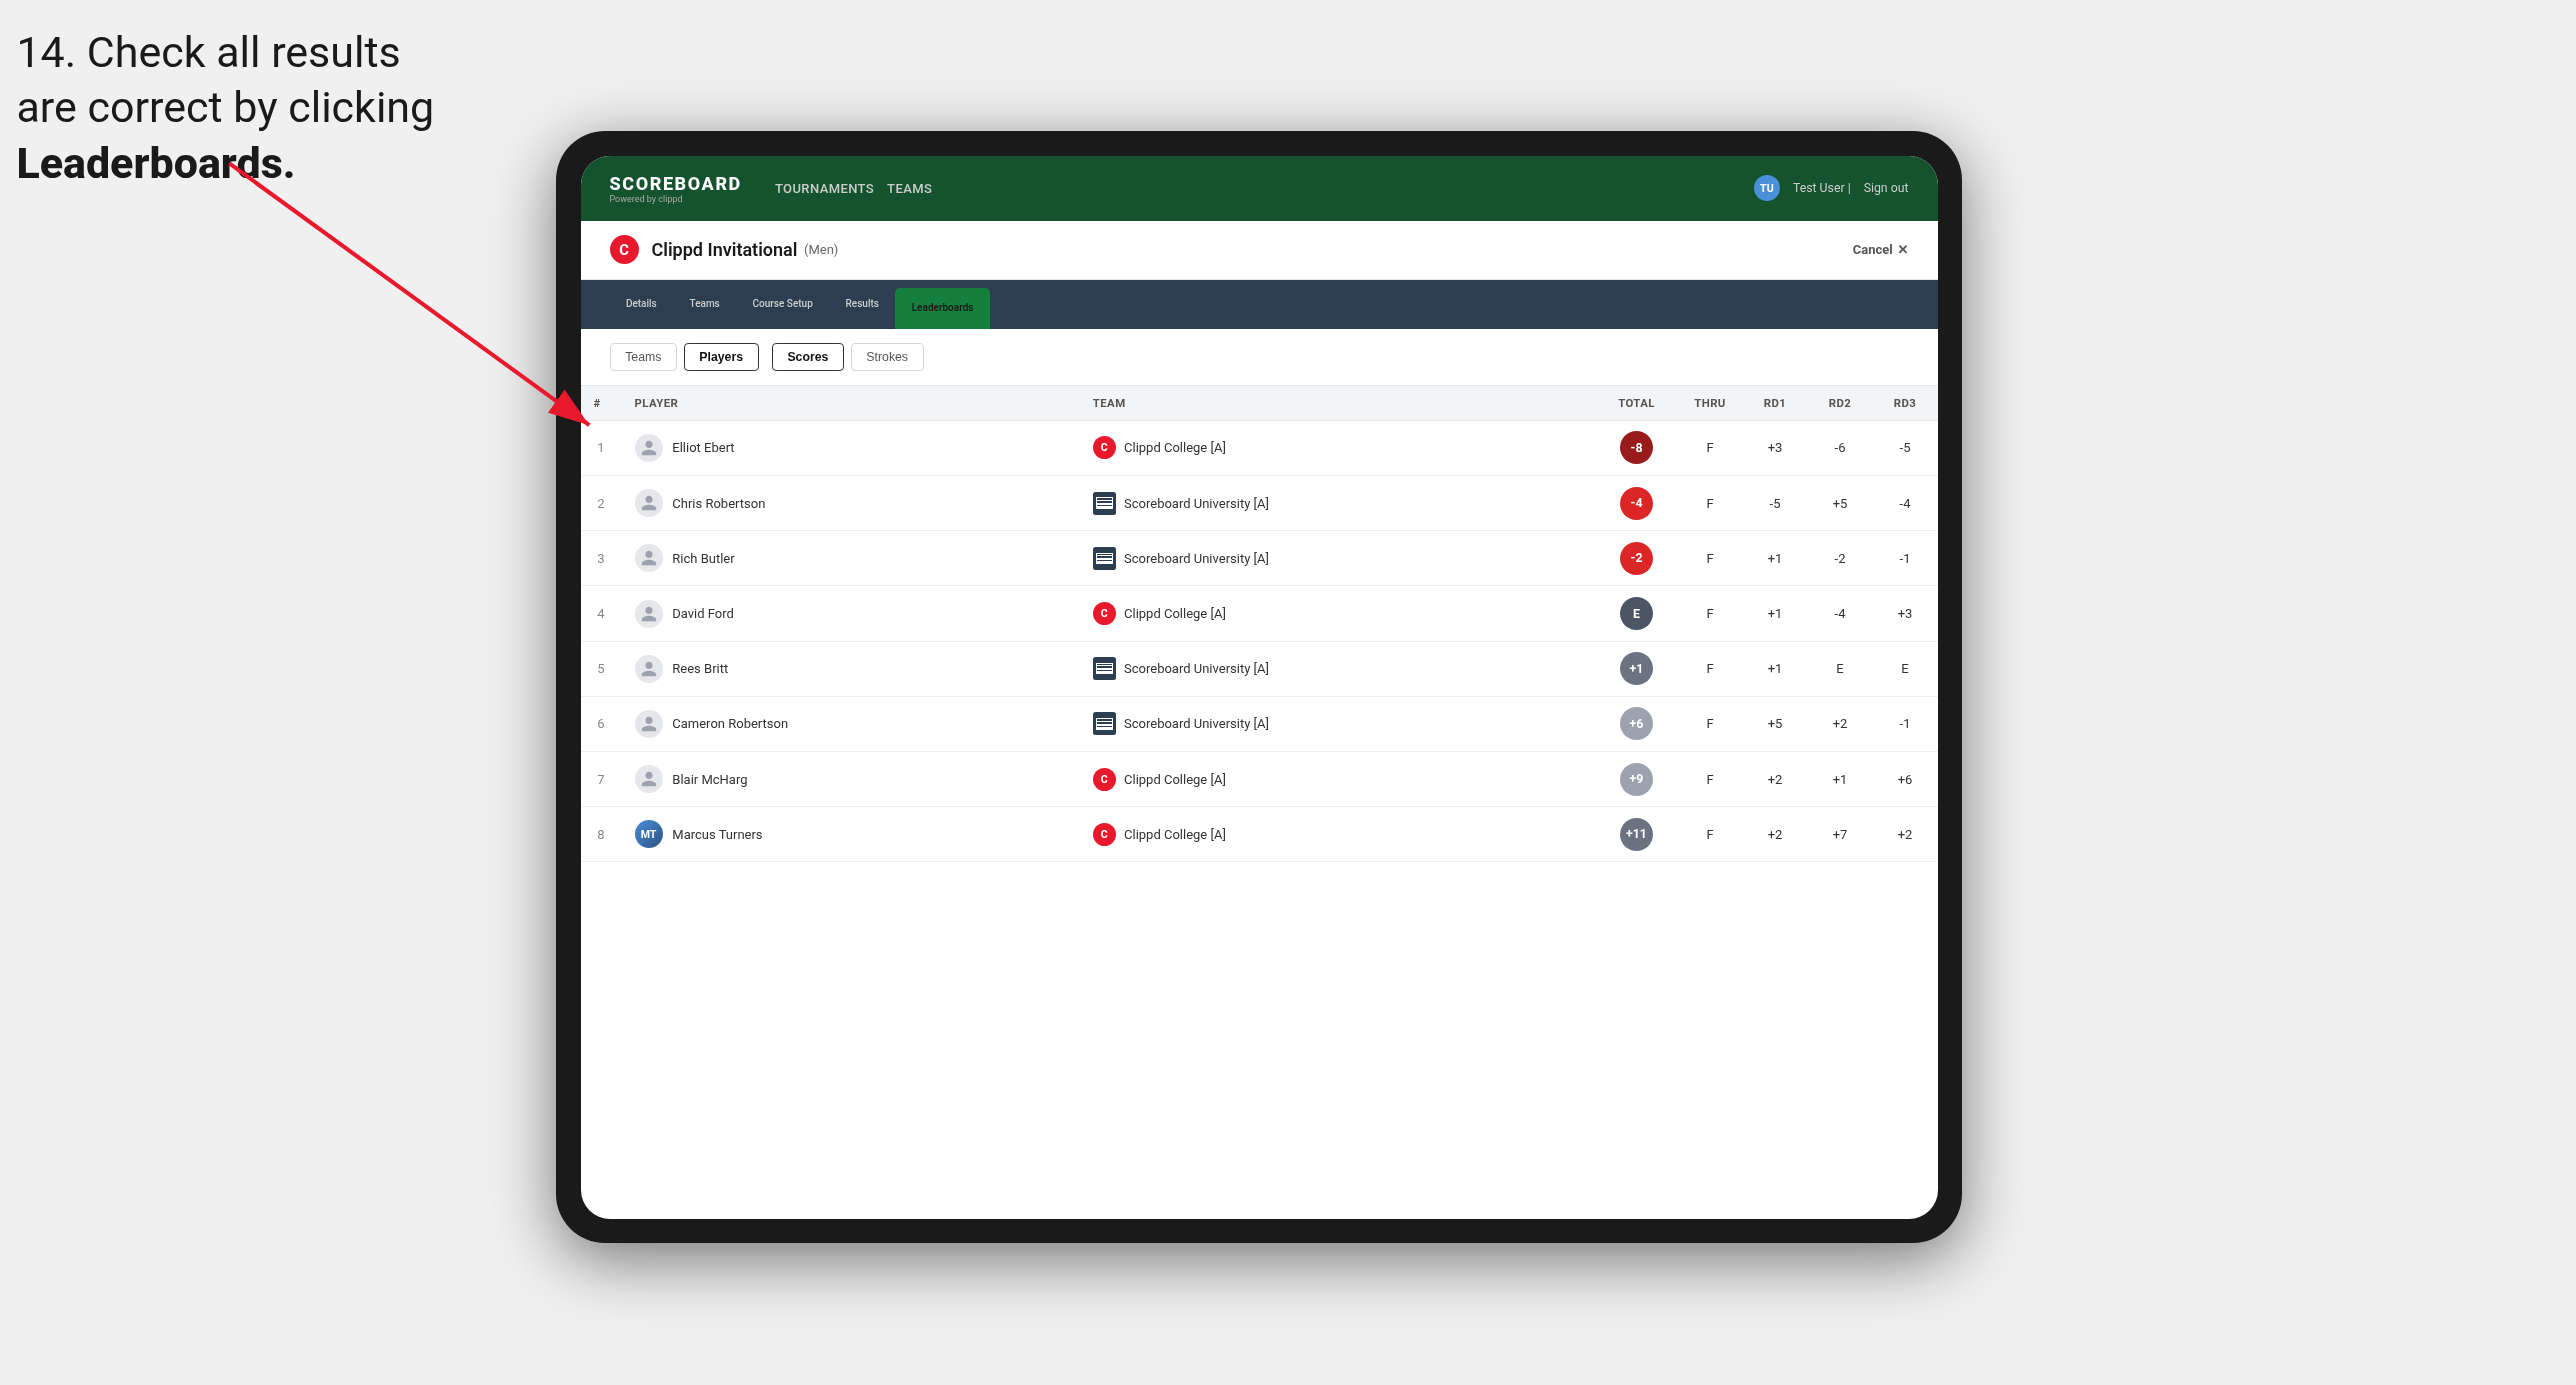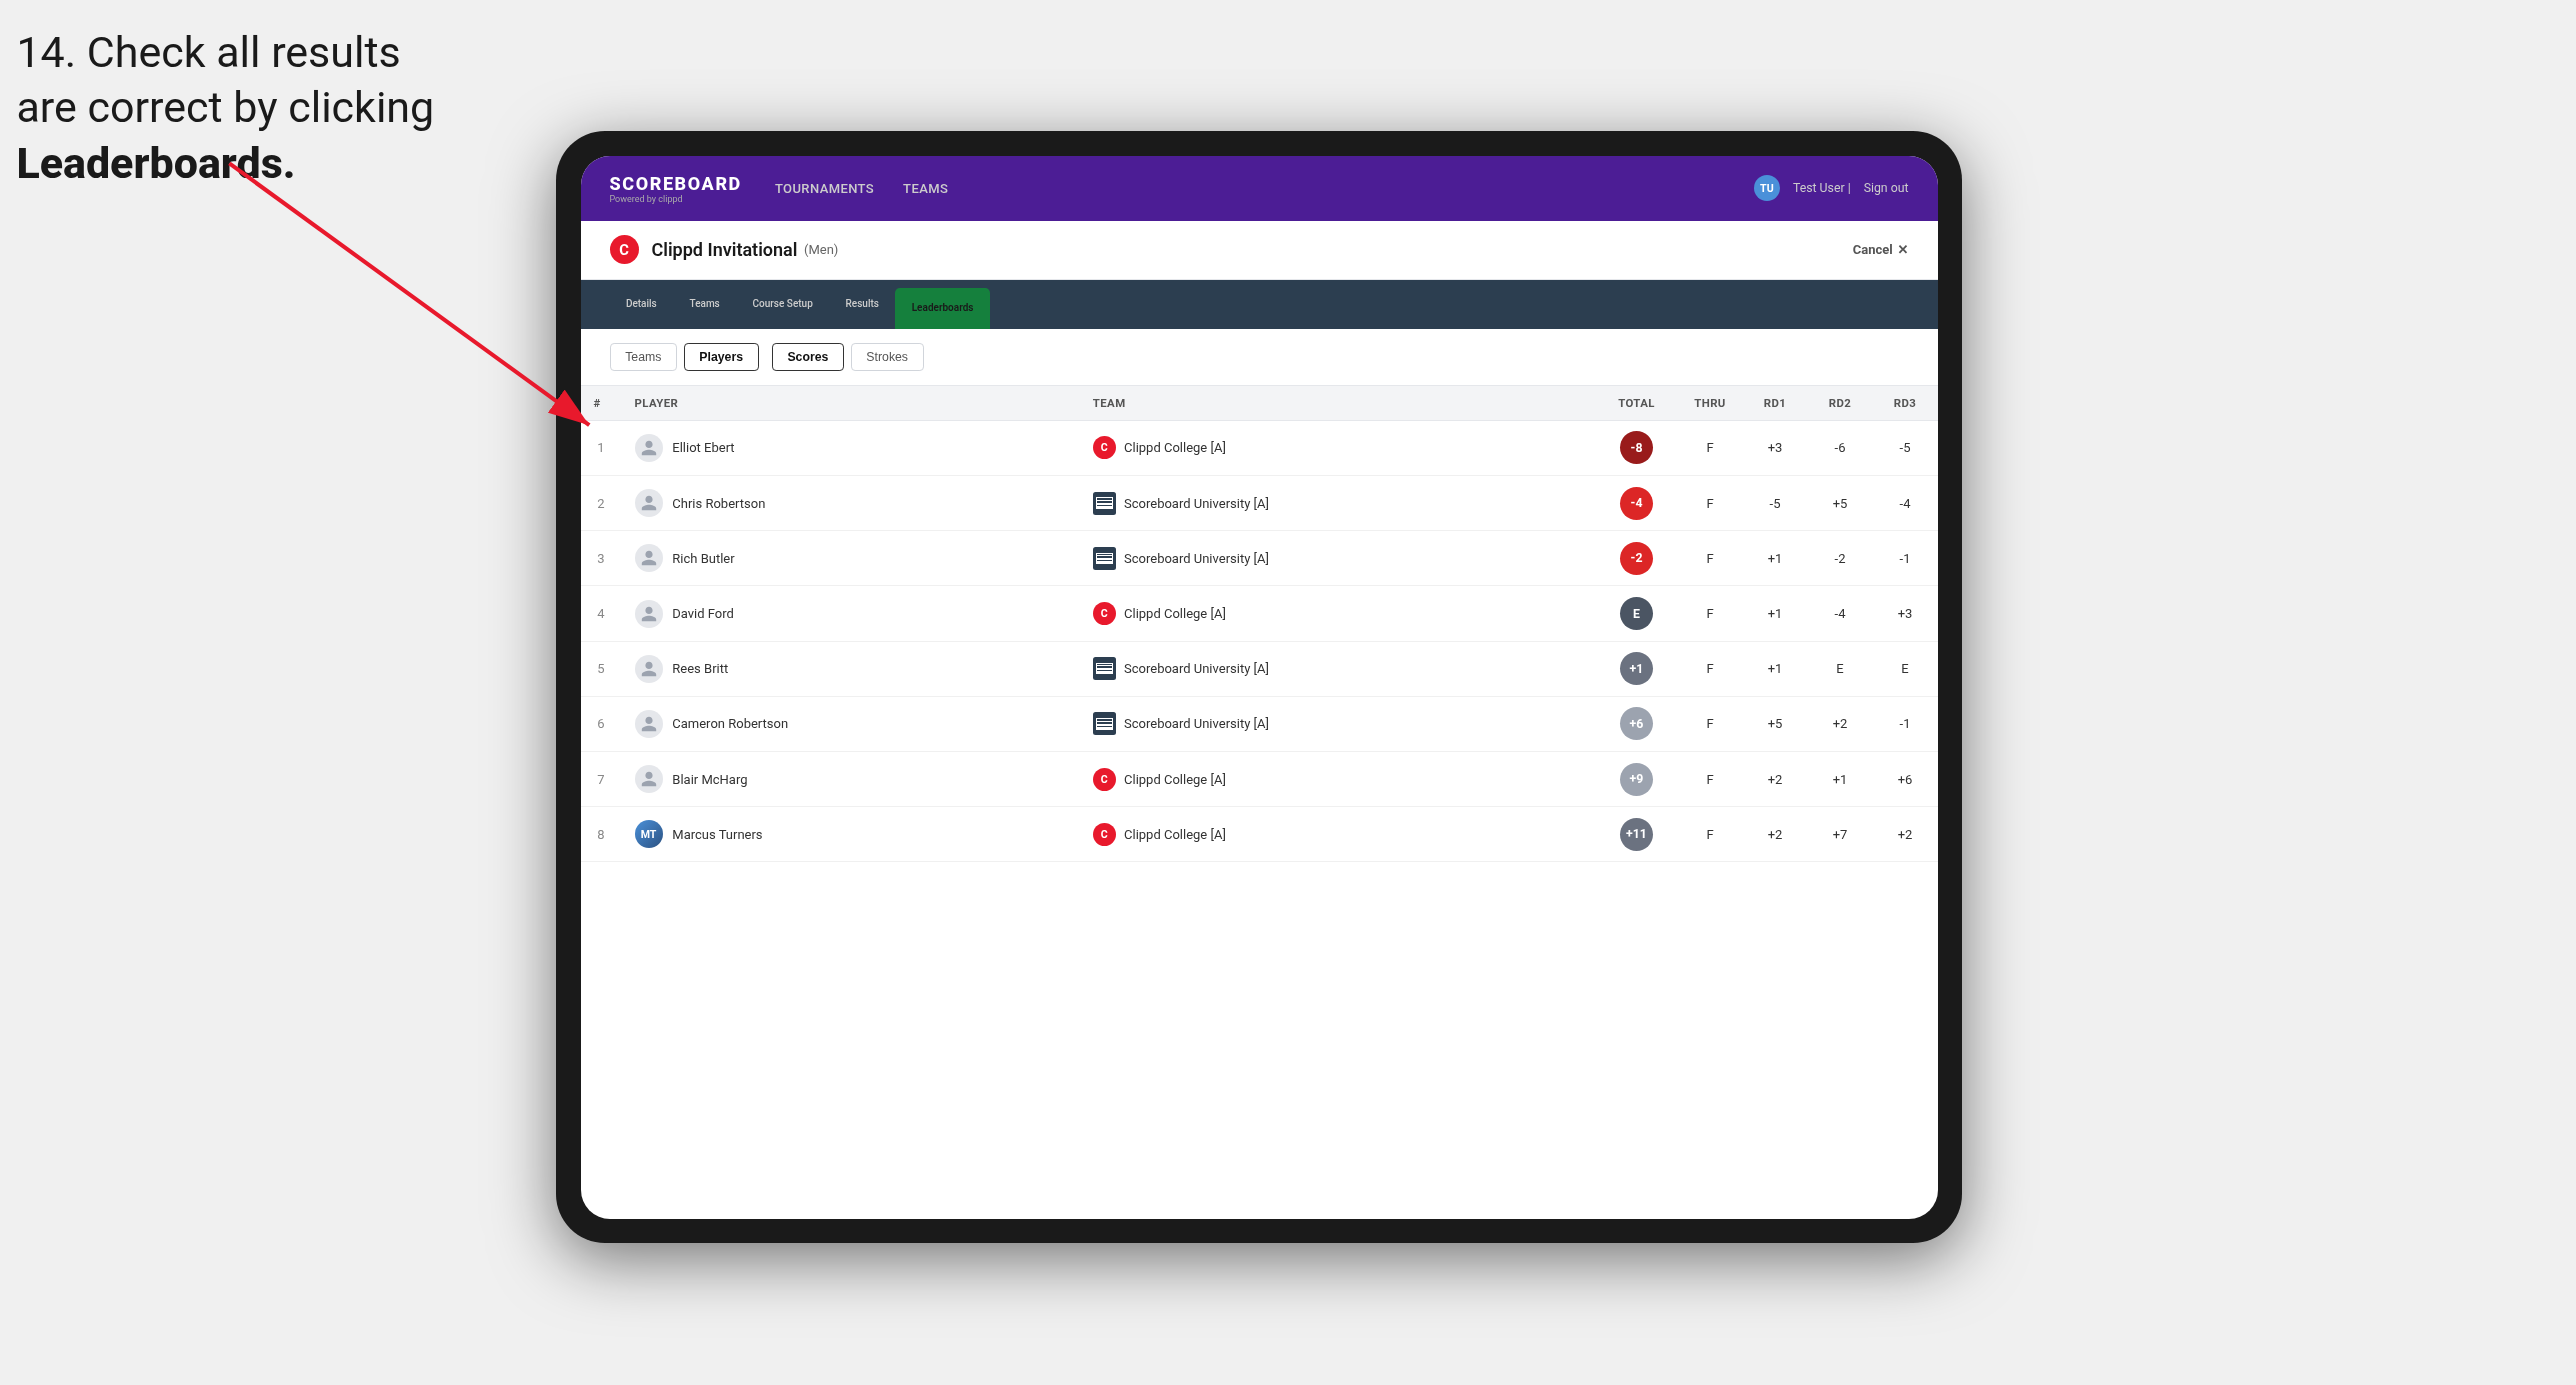--- a/index.html
+++ b/index.html
@@ -44,21 +44,21 @@
       height: 100%;
       background: #fff;
       border-radius: 29px;
       overflow: hidden;
       display: flex;
       flex-direction: column;
     }
 
     
     .app-header {
-      background: #4c1d95;
+      background: #14532d;
       display: flex;
       align-items: center;
       padding: 16px 29px;
       height: 65px;
       flex-shrink: 0;
     }
     .logo-area {
       display: flex;
       flex-direction: column;
       margin-right: 33px;
@@ -69,21 +69,21 @@
       font-weight: 800;
       letter-spacing: 1.6px;
       text-transform: uppercase;
     }
     .logo-subtitle {
       color: #aaa;
       font-size: 9px;
     }
     .nav-links {
       display: flex;
-      gap: 29px;
+      gap: 13px;
       flex: 1;
     }
     .nav-link {
       color: #ccc;
       font-size: 13px;
       font-weight: 500;
       letter-spacing: 0.4px;
       cursor: pointer;
       text-decoration: none;
       padding: 3.3px 0;

